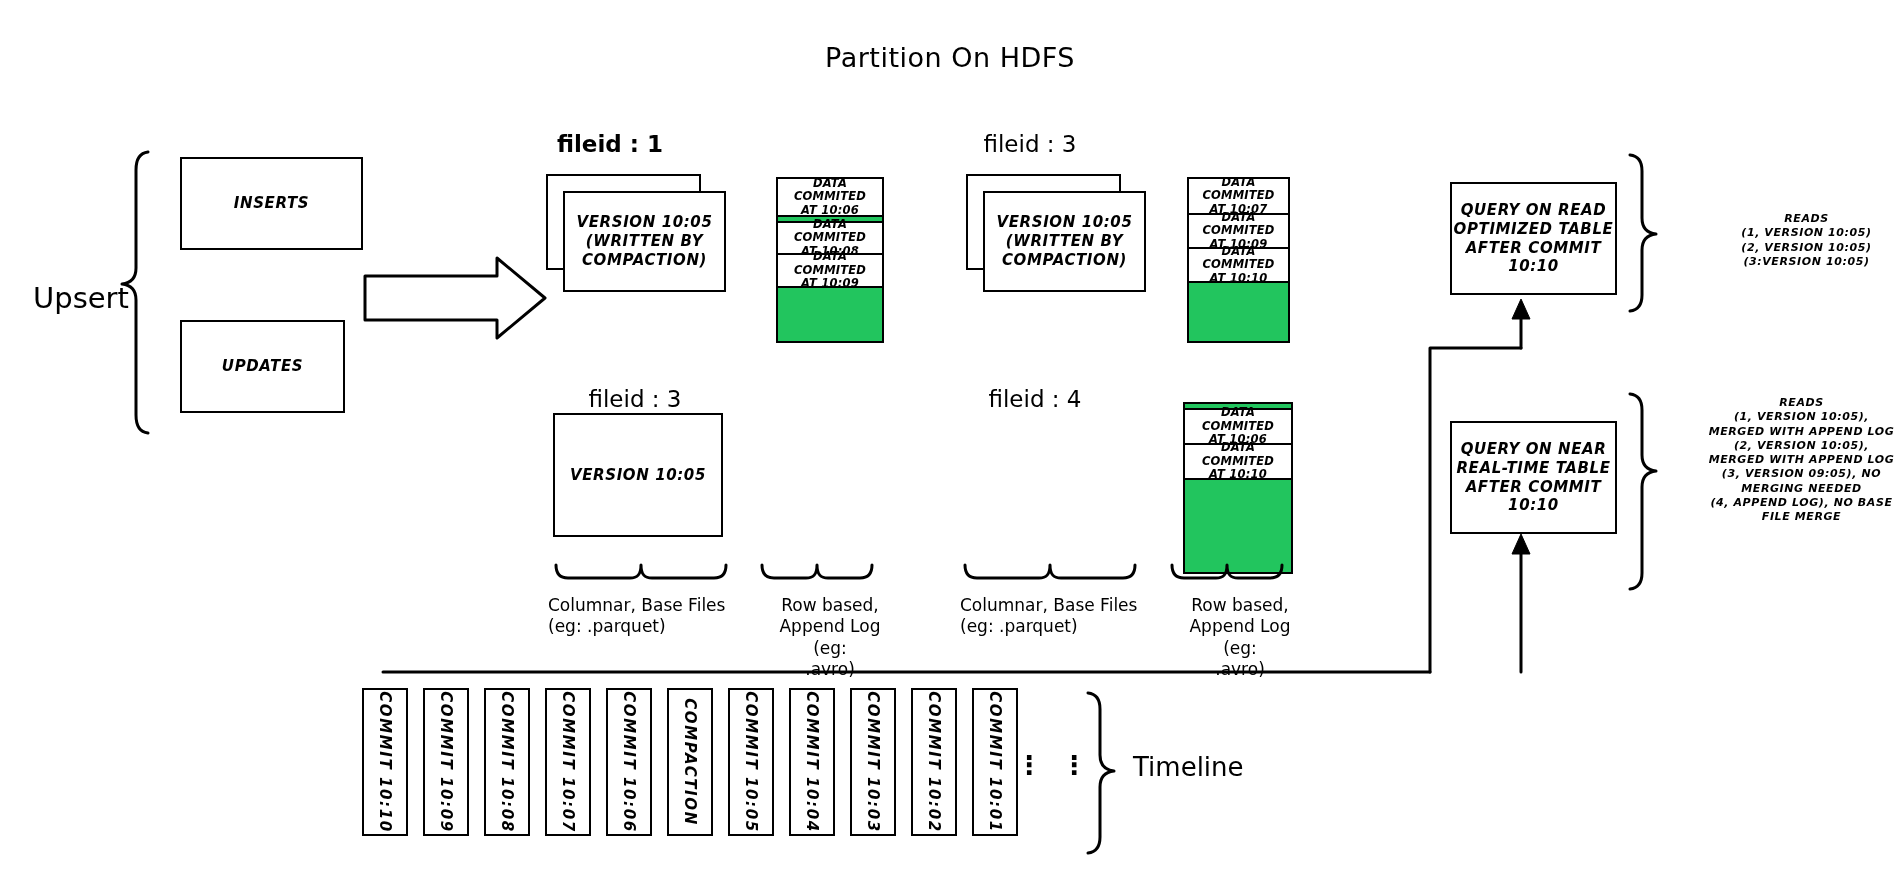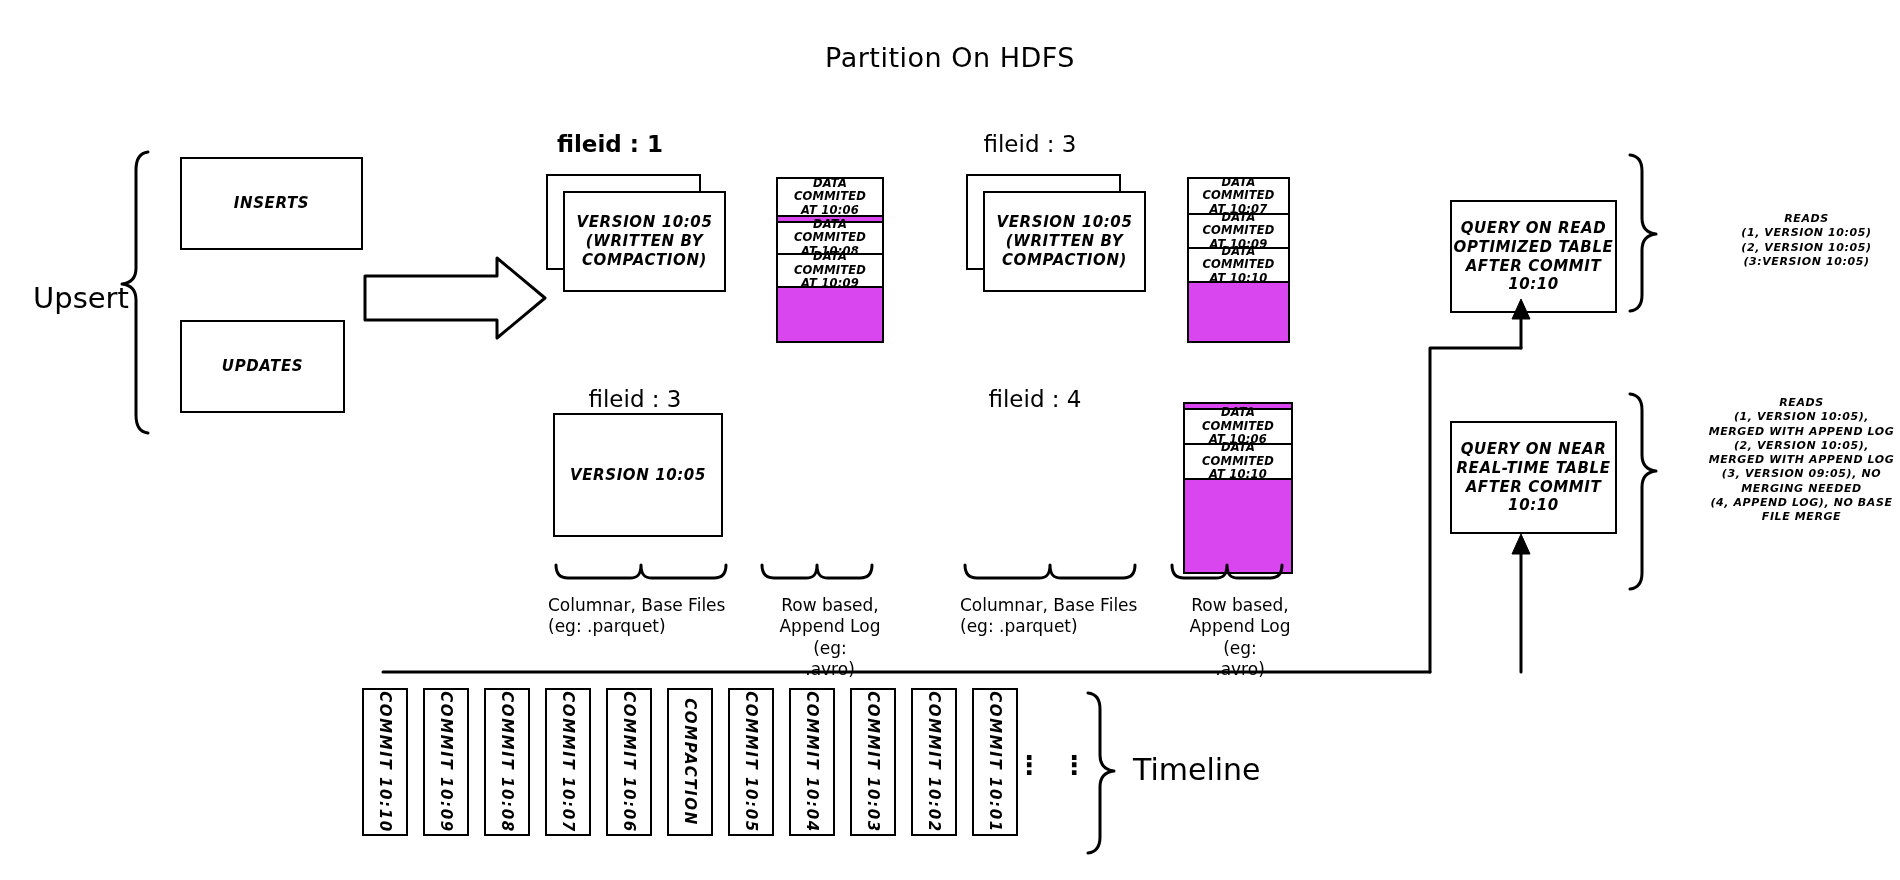--- a/index.html
+++ b/index.html
@@ -59,21 +59,21 @@
     line-height: 1.3;
     margin-left: 29px;
   }
   .upsert-word {
     font-family: "DejaVu Sans", sans-serif;
     font-size: 29px;
     white-space: nowrap;
   }
   .timeline-word {
     font-family: "DejaVu Sans", sans-serif;
-    font-size: 30px;
+    font-size: 26px;
     white-space: nowrap;
   }
 
   
   .box {
     box-sizing: border-box;
     border: 2.5px solid #000;
     background: #fff;
   }
   .box-center {
@@ -94,21 +94,21 @@
     background: #fff;
     display: flex;
     align-items: center;
     justify-content: center;
   }
 
   
   .log {
     box-sizing: border-box;
     border: 2.5px solid #000;
-    background: #d946ef;
+    background: #22c55e;
   }
   .log-row {
     box-sizing: border-box;
     border-bottom: 2.5px solid #000;
     display: flex;
     align-items: center;
     justify-content: center;
     background: #fff;
   }
   .log-spacer { box-sizing: border-box; }
@@ -281,21 +281,21 @@
     <div style="text-align:left;">Columnar, Base Files</div>
     <div style="text-align:left;">(eg: .parquet)</div>
   </div>
 
   <div class="abs caption" style="left:1170px; top:595px; width:140px;">
     <div>Row based,</div>
     <div>Append Log  (eg:</div>
     <div>.avro)</div>
   </div>
 
-  <div class="abs box box-center" style="left:1450px; top:200px; width:167px; height:113px;">
+  <div class="abs box box-center" style="left:1450px; top:182px; width:167px; height:113px;">
     <div class="hand">
       <div>QUERY ON READ</div>
       <div>OPTIMIZED TABLE</div>
       <div>AFTER COMMIT</div>
       <div>10:10</div>
     </div>
   </div>
 
   <div class="abs box box-center" style="left:1450px; top:421px; width:167px; height:113px;">
     <div class="hand">

